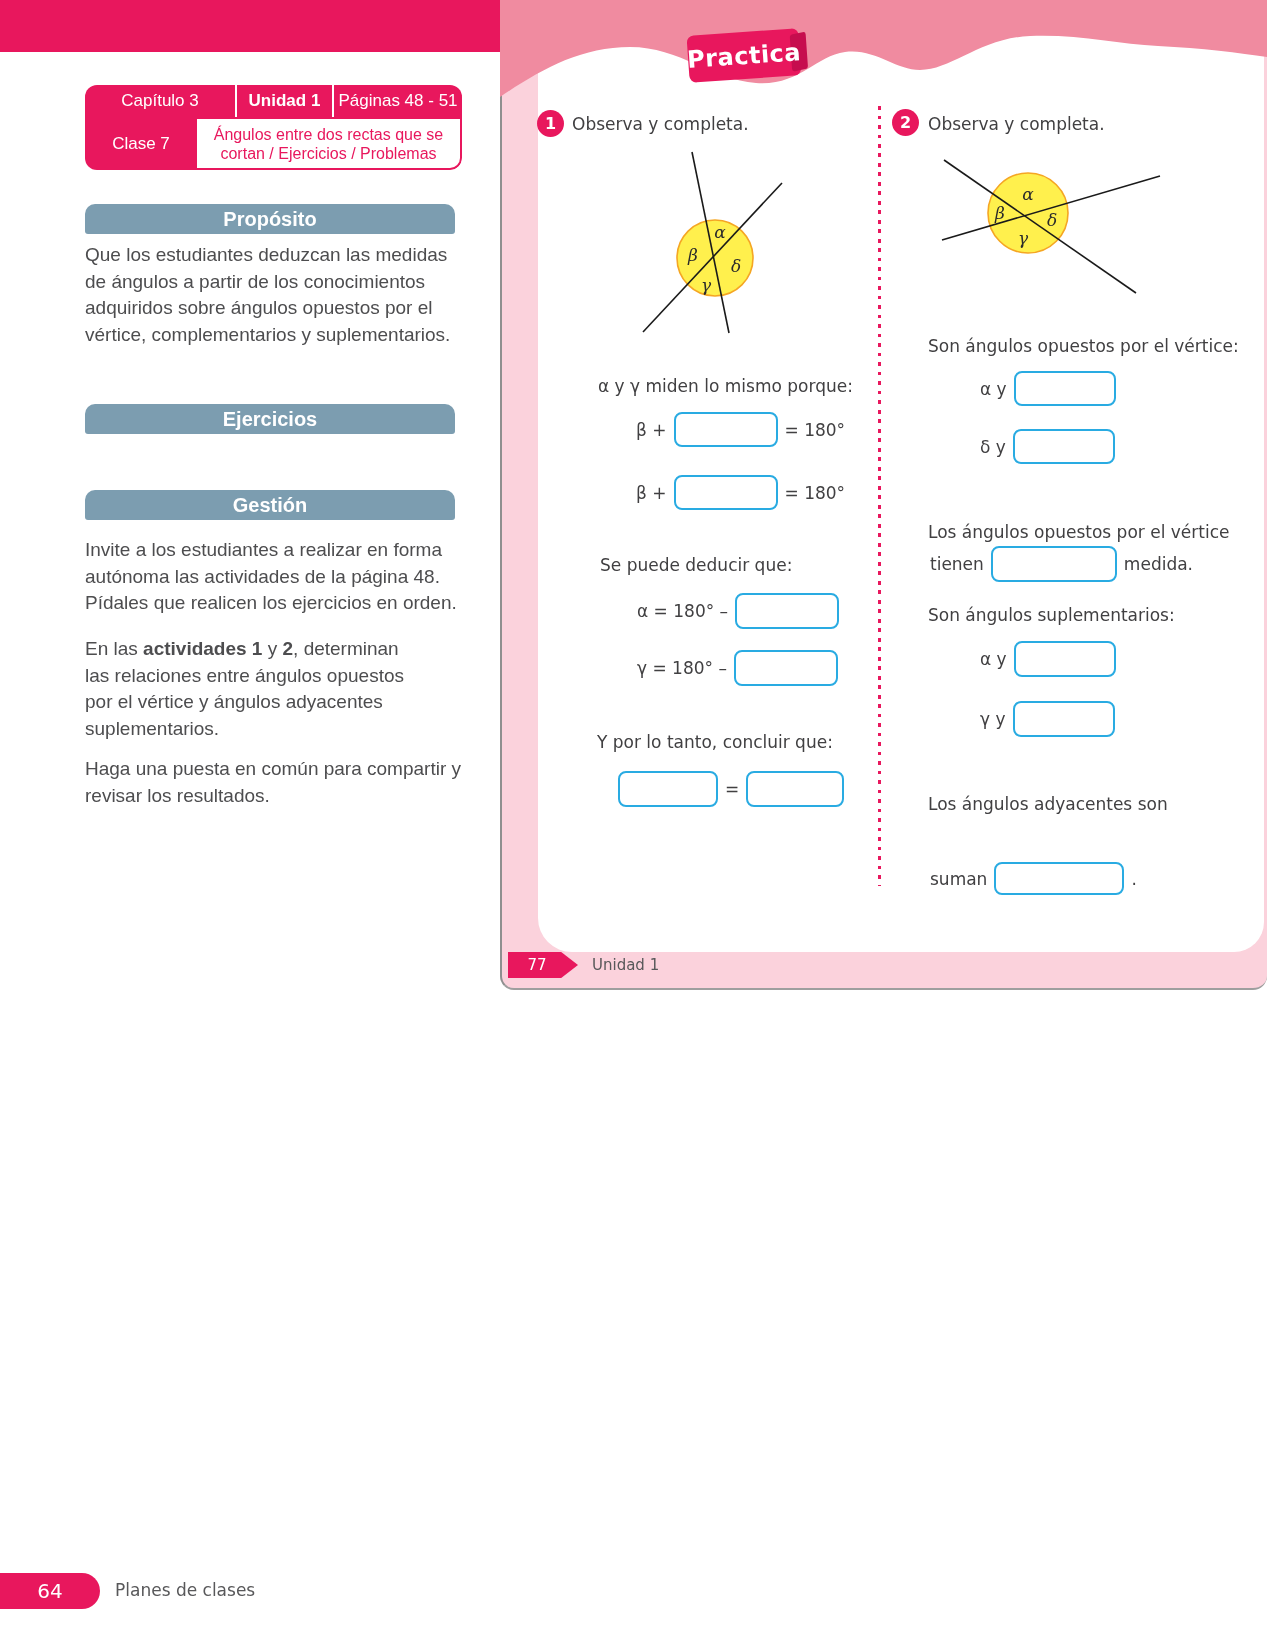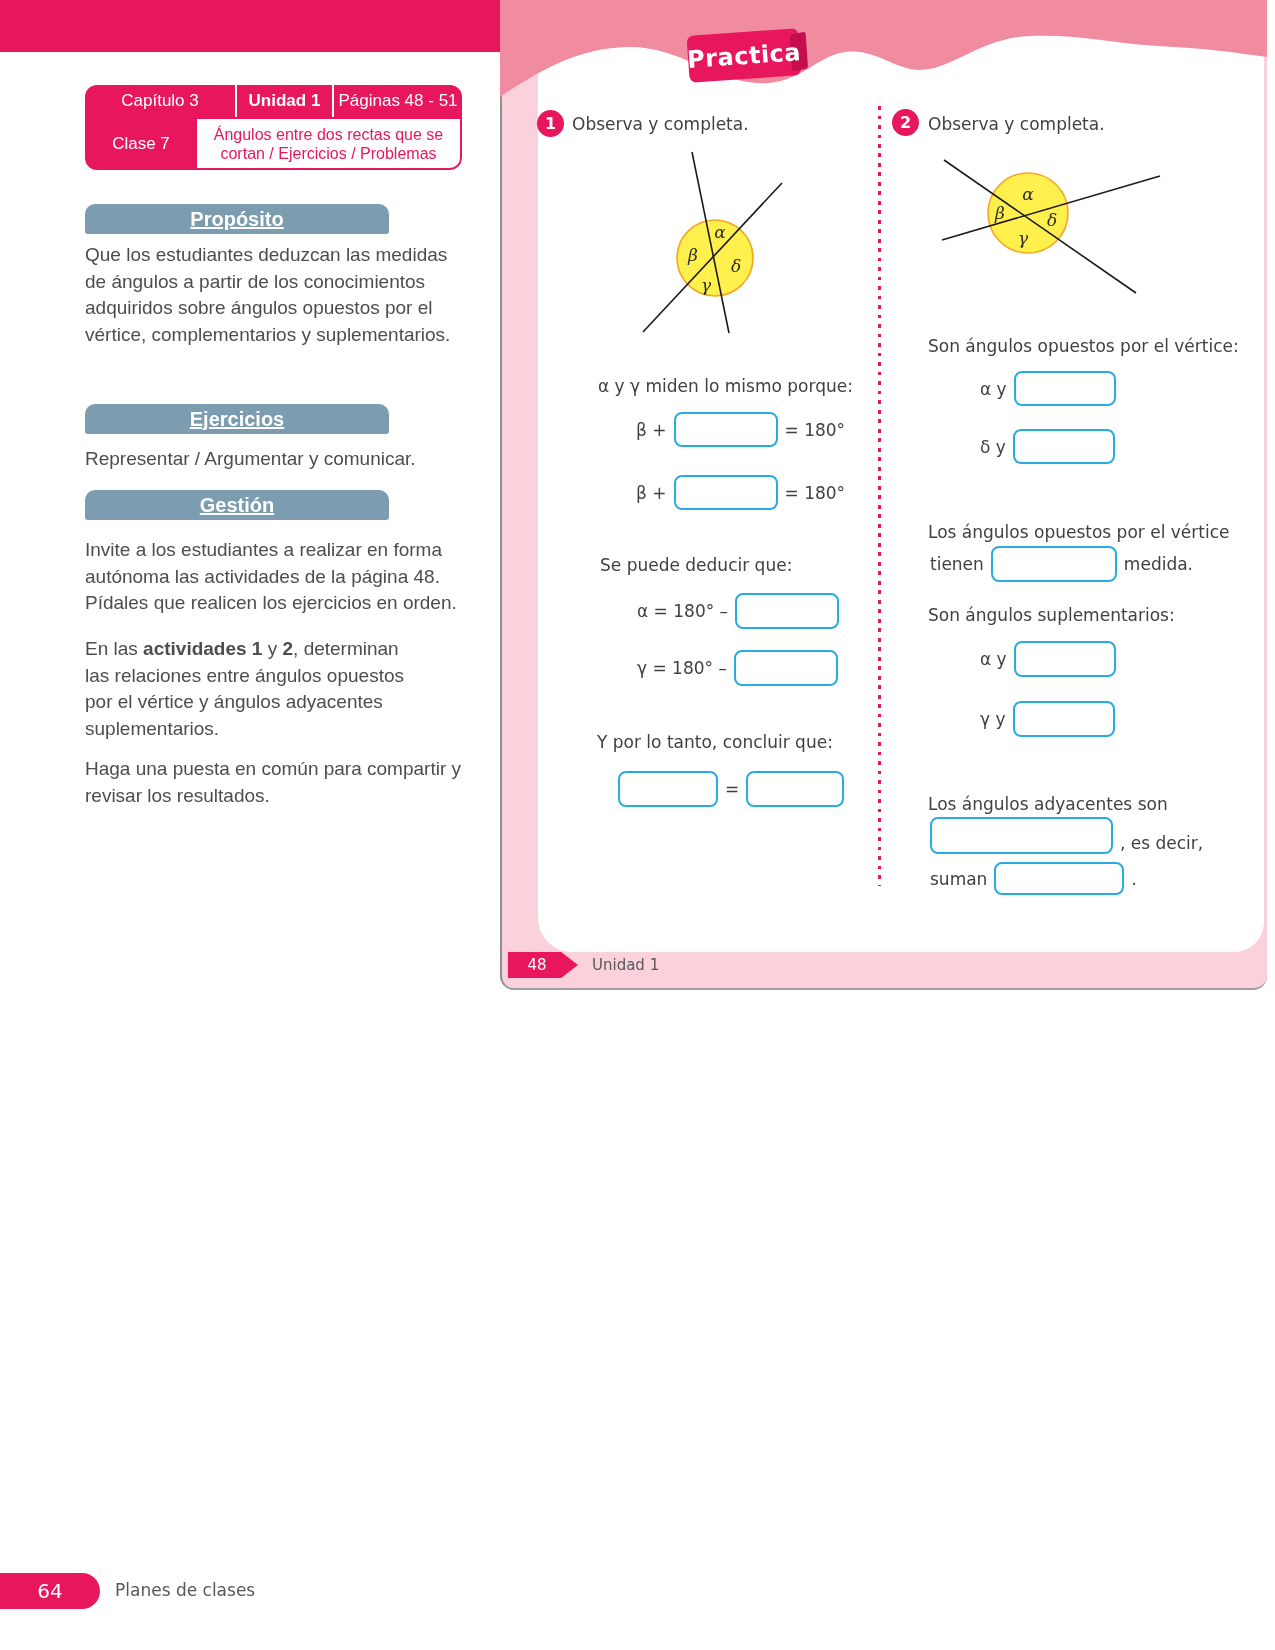--- a/index.html
+++ b/index.html
@@ -13,22 +13,22 @@
   .hc-row1{display:flex;height:32px;background:#e8175d;color:#fff;font-size:17px;}
   .hc-cell{display:flex;align-items:center;justify-content:center;}
   .hc-c1{width:150px;}
   .hc-c2{width:95px;font-weight:bold;border-left:2px solid #fff;border-right:2px solid #fff;}
   .hc-c3{flex:1;}
   .hc-row2{display:flex;height:53px;}
   .hc-clase{width:112px;background:#e8175d;color:#fff;display:flex;align-items:center;justify-content:center;font-size:17px;}
   .hc-tema{flex:1;background:#fff;border:2px solid #e8175d;border-left:none;border-bottom-right-radius:12px;
            color:#e8175d;font-size:16px;line-height:19px;display:flex;align-items:center;justify-content:center;
            text-align:center;padding:0 14px;}
-  .secbar{left:85px;width:304px;height:30px;background:#7c9db0;border-radius:10px 10px 3px 3px;
-          color:#fff;font-weight:bold;font-size:20px;display:flex;align-items:center;justify-content:center;text-decoration:underline;}
+  .secbar{left:85px;width:370px;height:30px;background:#7c9db0;border-radius:10px 10px 3px 3px;
+          color:#fff;font-weight:bold;font-size:20px;display:flex;align-items:center;justify-content:center;}
   .body-txt{left:85px;width:378px;font-size:19px;line-height:26.6px;color:#4d4d4f;}
   .b{font-weight:bold;}
 
   
   #panel{left:500px;top:0;width:767px;height:990px;}
   #panel-bg{left:0;top:0;right:0;bottom:0;background:#fbd2dc;border-radius:14px;
             border-left:2px solid #8f8f8f;border-bottom:2px solid #9e9e9e;}
   #white-page{left:38px;top:0;right:3px;bottom:38px;background:#fff;
               border-radius:0 12px 30px 34px;}
   #wave{left:0;top:0;width:767px;height:110px;}
@@ -76,21 +76,20 @@
     <div class="hc-row2">
       <div class="hc-clase">Clase 7</div>
       <div class="hc-tema">Ángulos entre dos rectas que se cortan / Ejercicios / Problemas</div>
     </div>
   </div>
 
   <div class="abs secbar" style="top:204px;">Propósito</div>
   <div class="abs body-txt" style="top:242px;">Que los estudiantes deduzcan las medidas de ángulos a partir de los conocimientos adquiridos sobre ángulos opuestos por el vértice, complementarios y suplementarios.</div>
 
   <div class="abs secbar" style="top:404px;">Ejercicios</div>
-  <div class="abs body-txt" style="top:446px;">Representar / Argumentar y comunicar.</div>
 
   <div class="abs secbar" style="top:490px;">Gestión</div>
   <div class="abs body-txt" style="top:537px;">Invite a los estudiantes a realizar en forma autónoma las actividades de la página 48. Pídales que realicen los ejercicios en orden.</div>
   <div class="abs body-txt" style="top:636px;width:332px;"><span>En las </span><span class="b">actividades 1</span><span> y </span><span class="b">2</span><span>, determinan las relaciones entre ángulos opuestos por el vértice y ángulos adyacentes suplementarios.</span></div>
   <div class="abs body-txt" style="top:756px;">Haga una puesta en común para compartir y revisar los resultados.</div>
 
   <div class="abs" id="panel">
     <div class="abs" id="panel-bg"></div>
     <div class="abs" id="white-page"></div>
 
@@ -187,30 +186,26 @@
     <div class="abs eqrow" style="left:480px;top:641px;">
       <span class="ptext">α y</span>
       <div class="box" style="width:102px;height:36px;"></div>
     </div>
     <div class="abs eqrow" style="left:480px;top:701px;">
       <span class="ptext">γ y</span>
       <div class="box" style="width:102px;height:36px;"></div>
     </div>
 
     <div class="abs ptext" style="left:428px;top:794px;">Los ángulos adyacentes son</div>
-    <div class="abs eqrow-end" style="left:430px;top:817px;">
-      <div class="box" style="width:183px;height:37px;"></div>
-      <span class="ptext" style="padding-bottom:1px;">, es decir,</span>
-    </div>
     <div class="abs eqrow" style="left:430px;top:862px;justify-content:flex-end;">
       <span class="ptext">suman</span>
       <div class="box" style="width:130px;height:33px;"></div>
       <span class="ptext">.</span>
     </div>
 
-    <div class="abs" id="page48-tab">48</div>
+    <div class="abs" id="page48-tab">77</div>
     <div class="abs" id="unit-label">Unidad 1</div>
   </div>
 
   <div class="abs" id="doc-page-pill">64</div>
   <div class="abs" id="doc-footer-label">Planes de clases</div>
 
 </div>
 
 </body></html>

